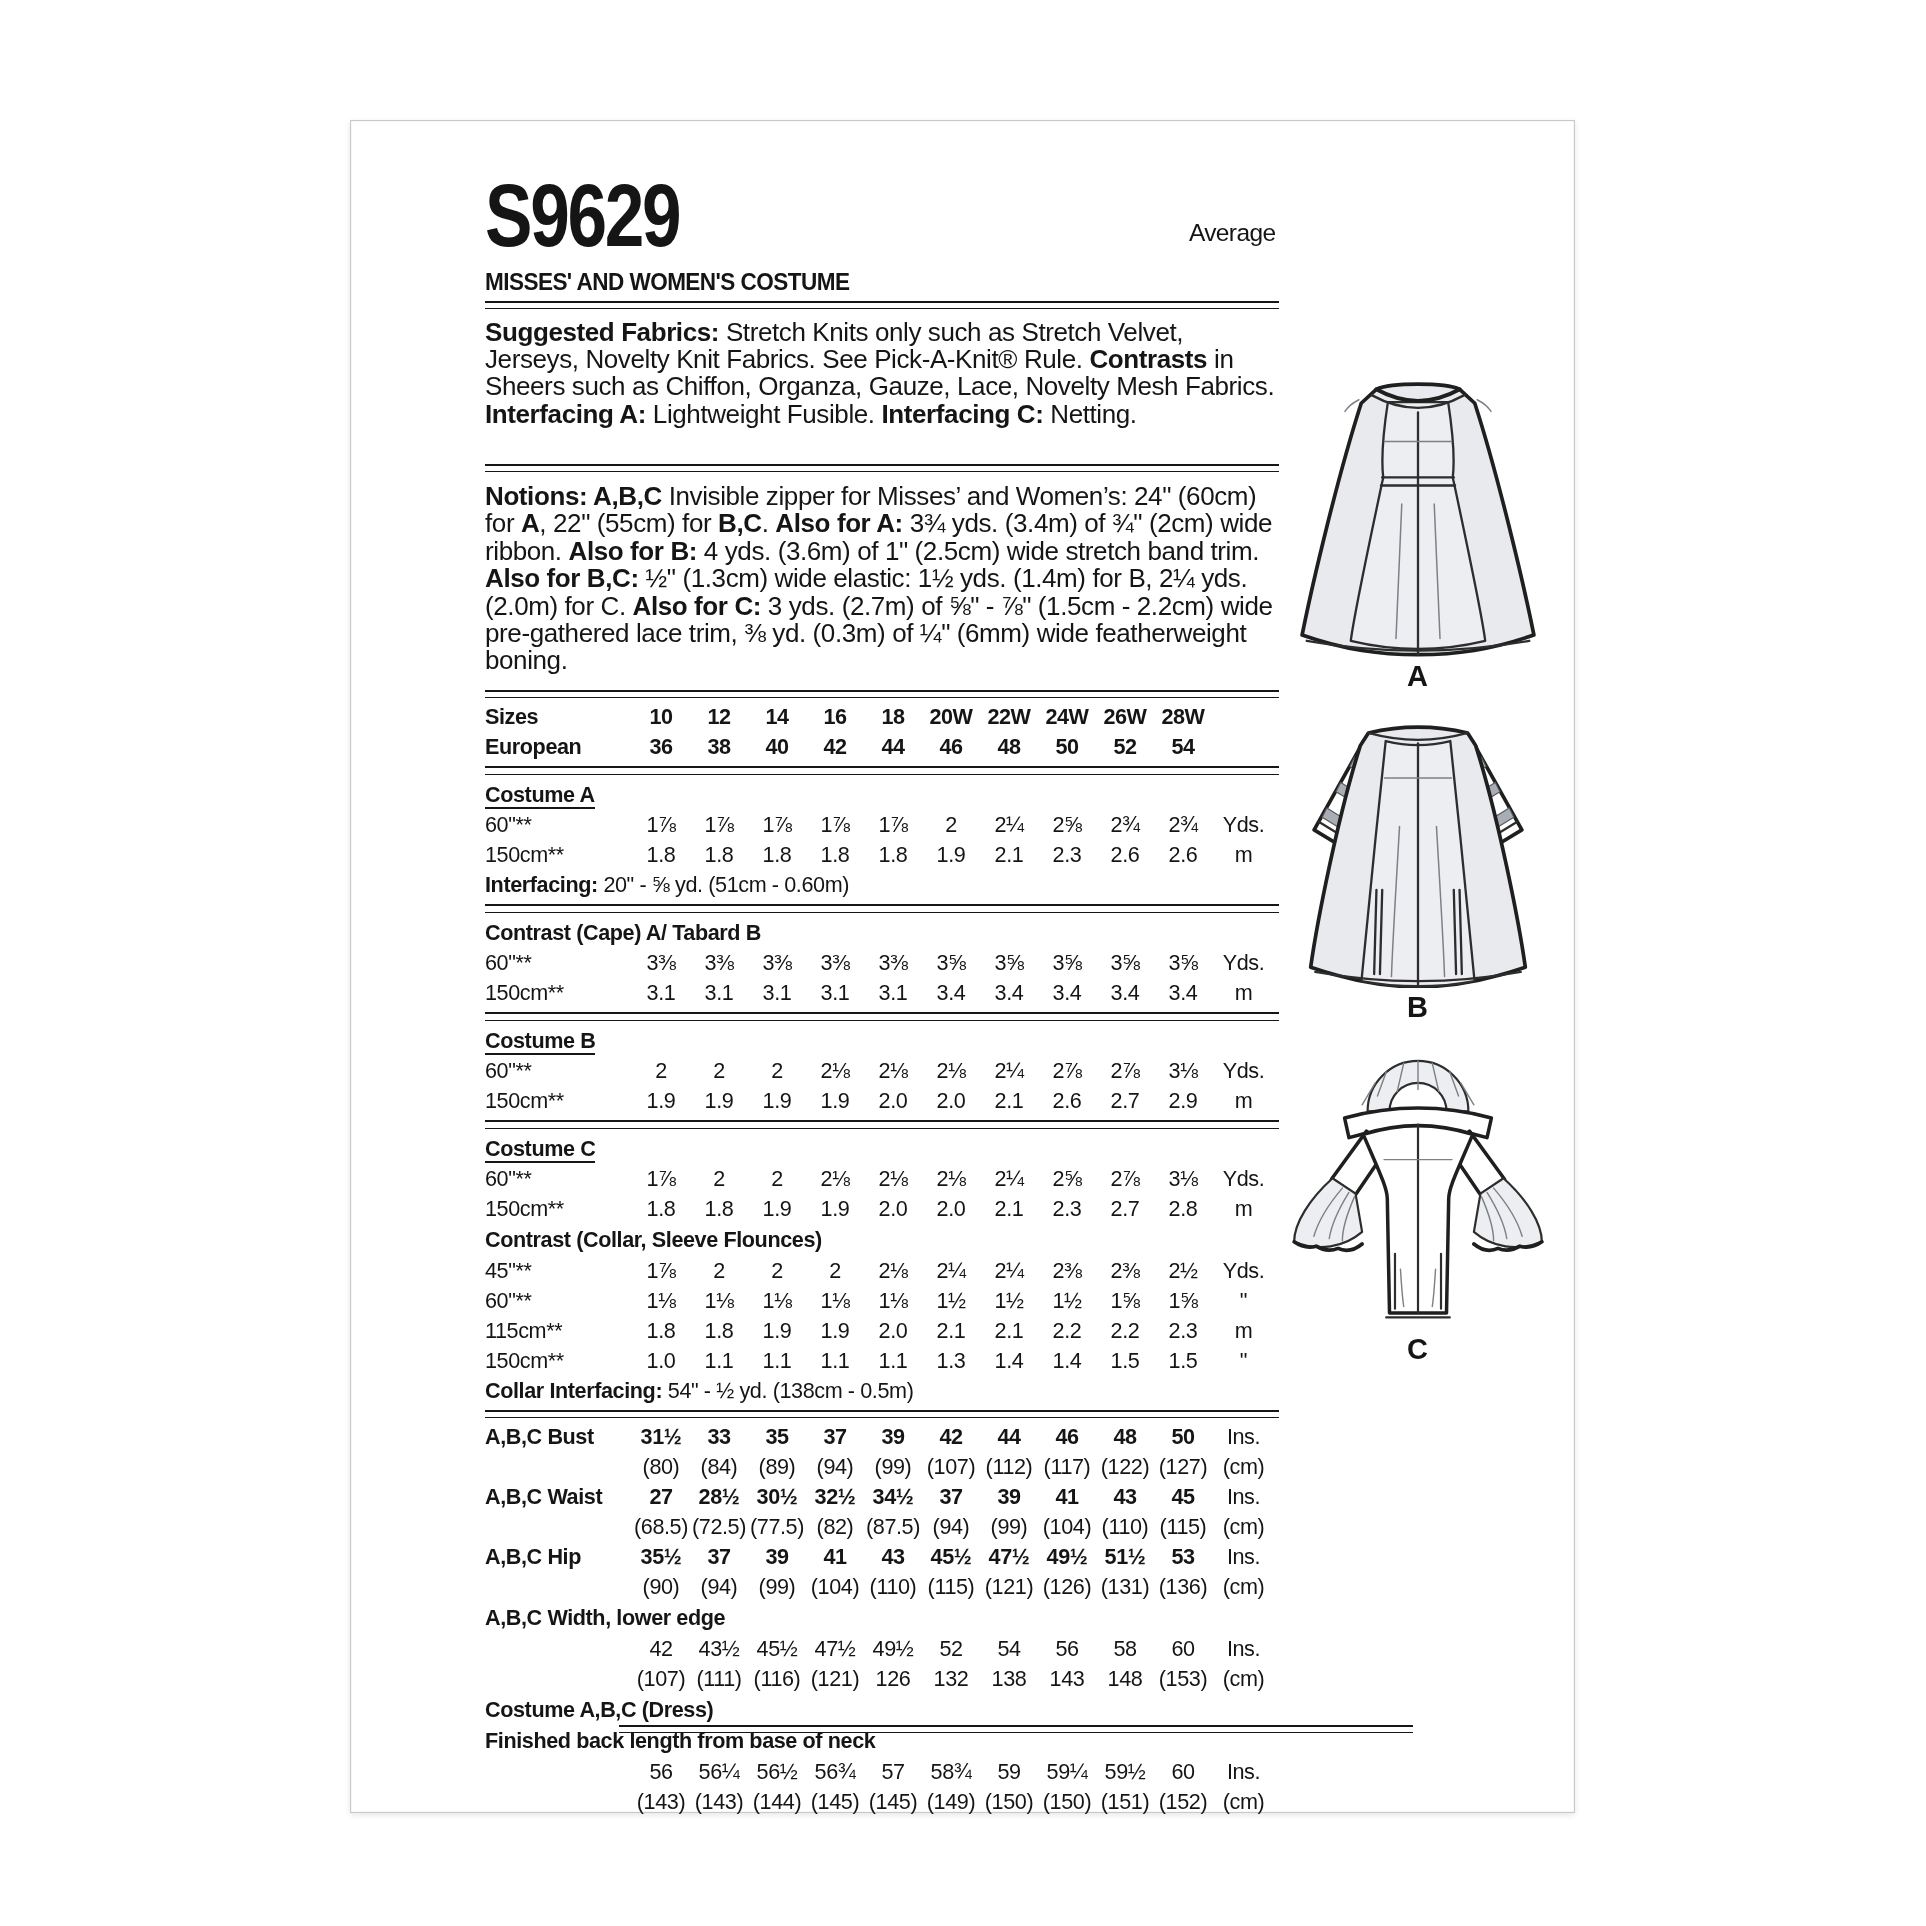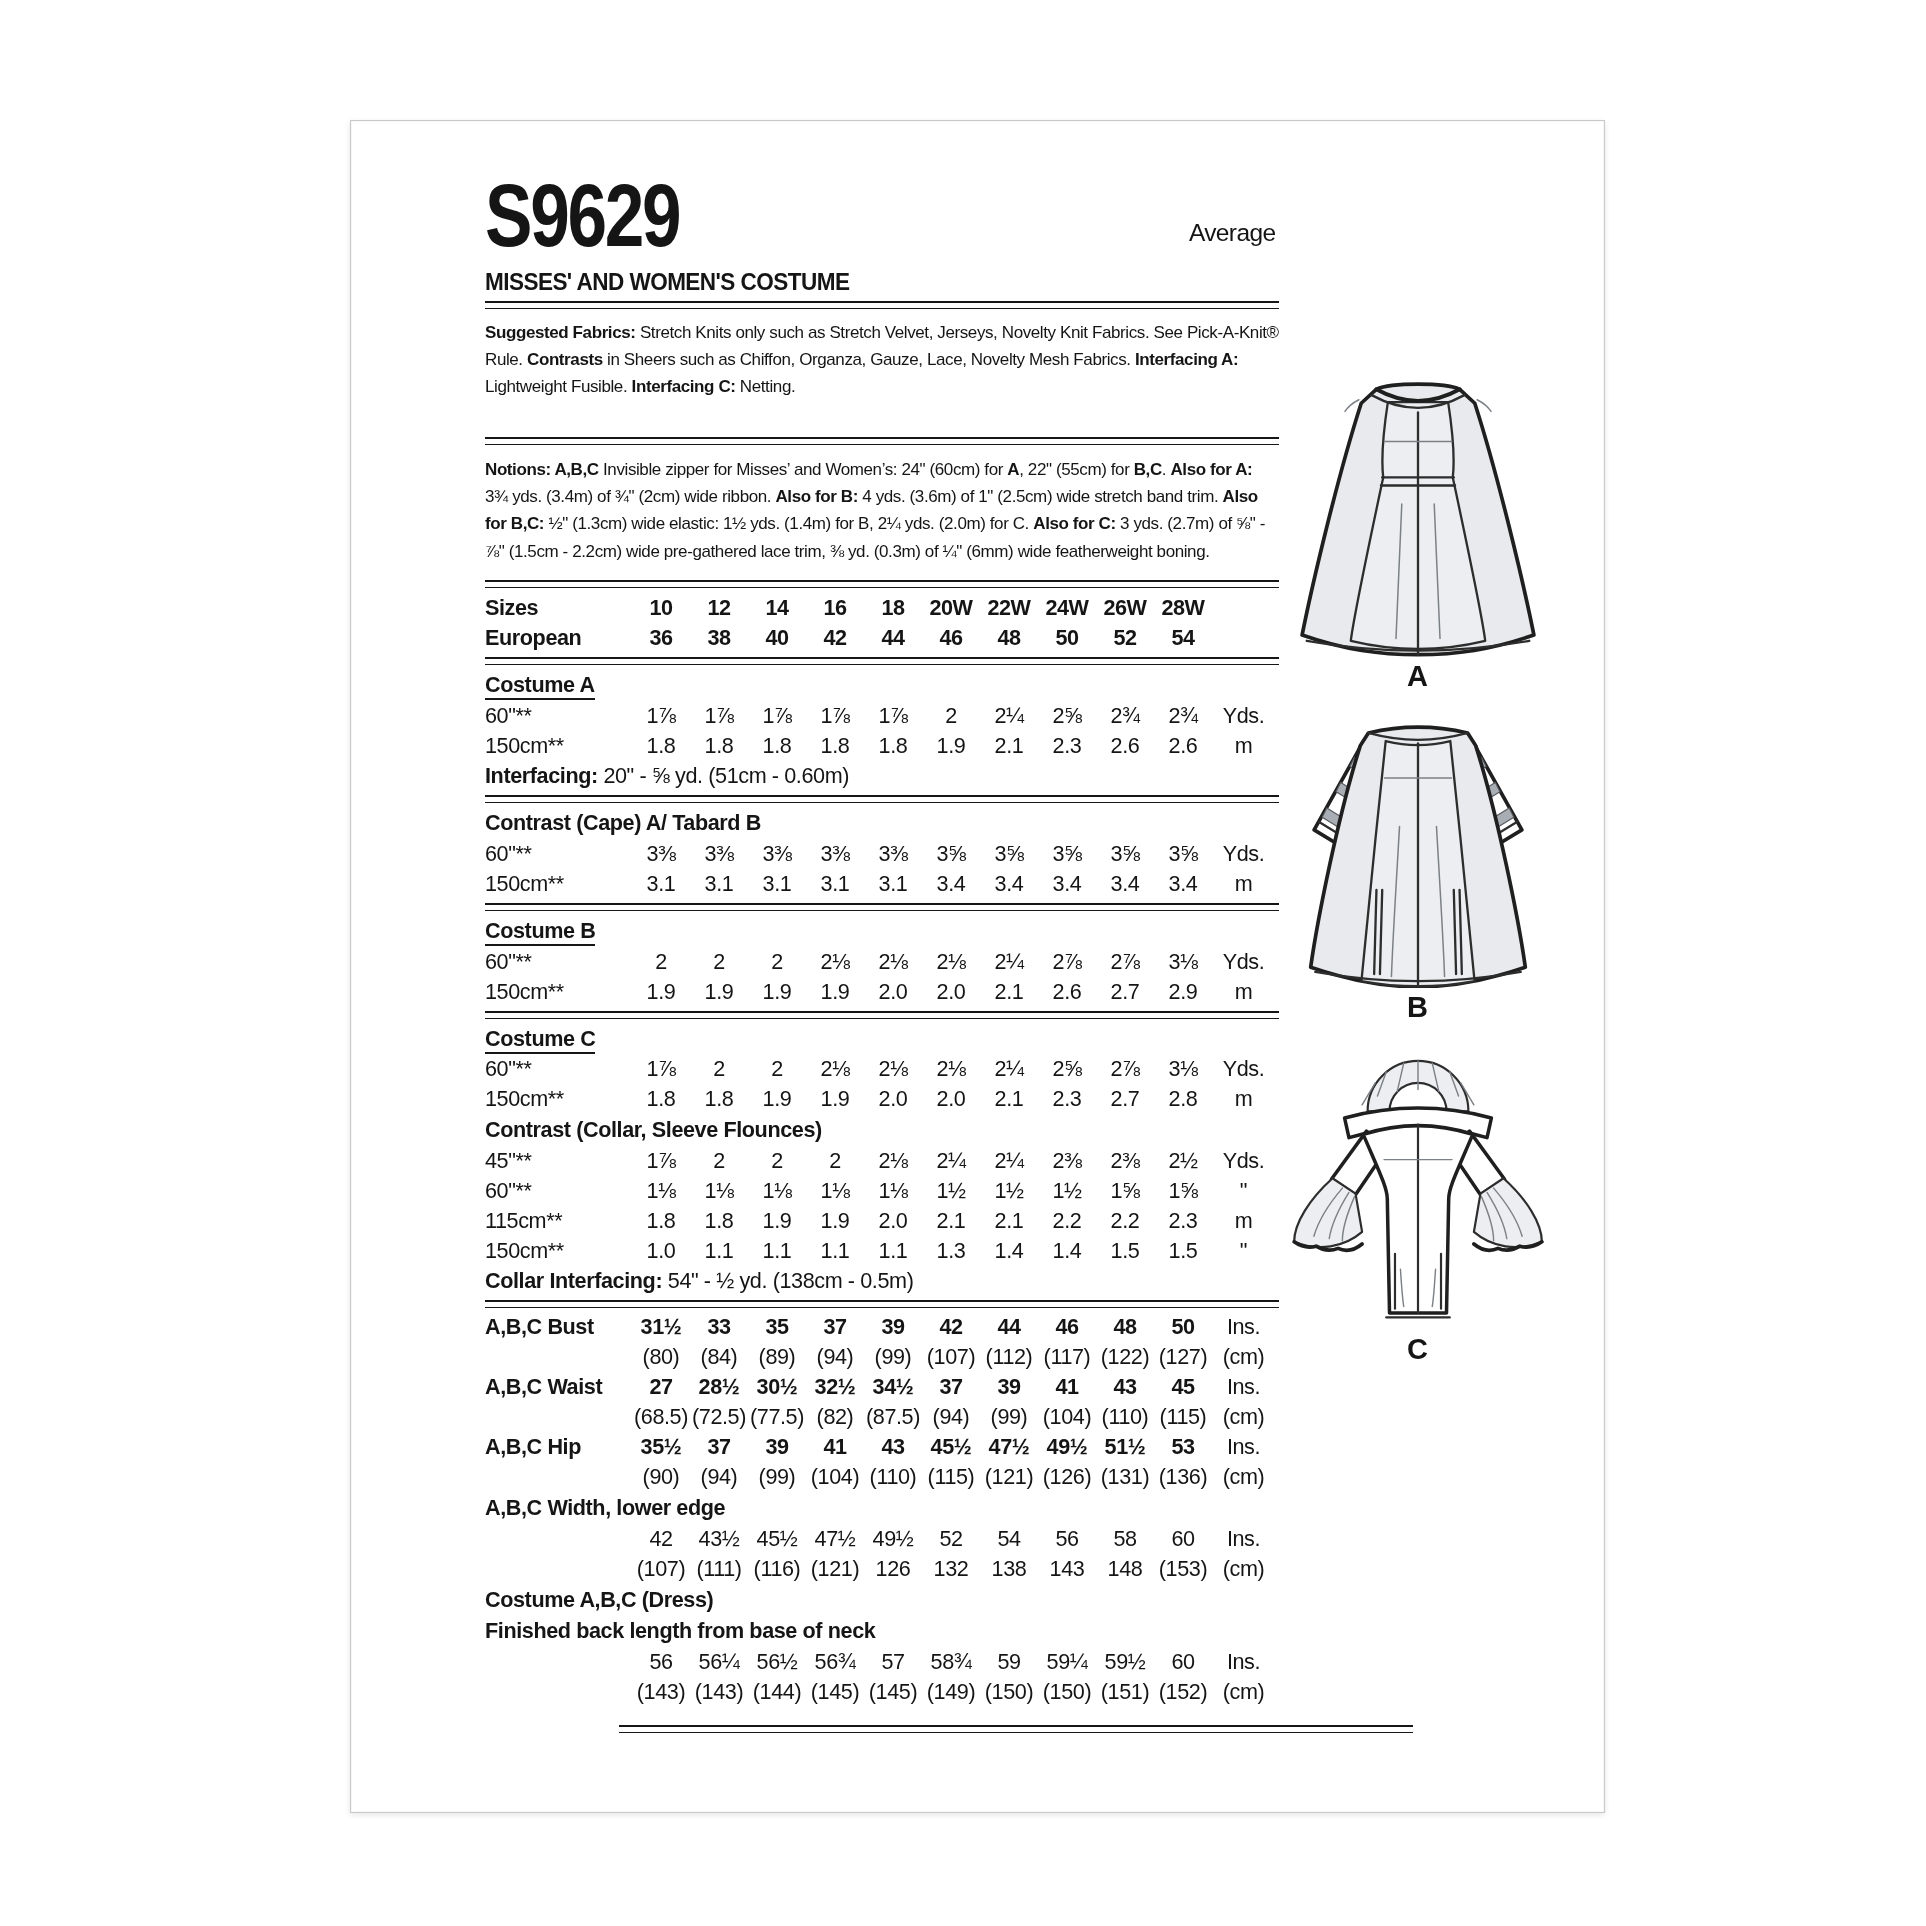--- a/index.html
+++ b/index.html
@@ -5,36 +5,35 @@
   html,body{margin:0;padding:0;}
   body{
     width:1926px;height:1926px;position:relative;background:#ffffff;
     font-family:"Liberation Sans","DejaVu Sans",sans-serif;color:#151515;
     -webkit-font-smoothing:antialiased;
   }
   .page{
     position:absolute;left:350px;top:120px;width:1223px;height:1691px;
     background:#ffffff;border:1.2px solid #c9c9c9;
     box-shadow:0 1.8px 5.8px rgba(0,0,0,0.10), inset 0 0 0 0.6px #f2f2f2;
-    padding-left:30px;
   }
   .content{position:absolute;left:134px;top:0;width:794px;}
   .pattern-no{
     margin-top:48px;font-size:89px;font-weight:700;line-height:1.05;
     letter-spacing:-2.9px;transform:scaleX(0.80);transform-origin:left center;
     white-space:nowrap;
   }
   .average{position:absolute;top:98px;right:3.5px;font-size:24.5px;letter-spacing:-0.6px;}
   .doc-title{
     margin-top:5.8px;font-size:24.5px;font-weight:700;letter-spacing:-0.6px;
     transform:scaleX(0.92);transform-origin:left center;white-space:nowrap;
   }
   .rule{height:5.3px;border-top:2.9px solid #161616;border-bottom:1.2px solid #161616;}
   .title-rule{margin-top:4.7px;}
-  .para{font-size:17px;line-height:27.4px;letter-spacing:-0.4px;text-align:left;}
+  .para{font-size:26px;line-height:27.4px;letter-spacing:-0.4px;text-align:left;}
   .fabrics{margin-top:9.3px;}
   .pre-notions-rule{margin-top:36px;}
   .notions{margin-top:10.5px;}
   .b{font-weight:700;}
   
   .size-table{margin-top:15px;}
   .size-table .rule{margin:4.1px 0;}
   .trow{display:flex;align-items:center;height:30px;line-height:30px;font-size:21.6px;letter-spacing:-0.4px;}
   .trow .lbl{width:147px;text-align:left;white-space:nowrap;}
   .trow .v{width:58px;text-align:center;}

